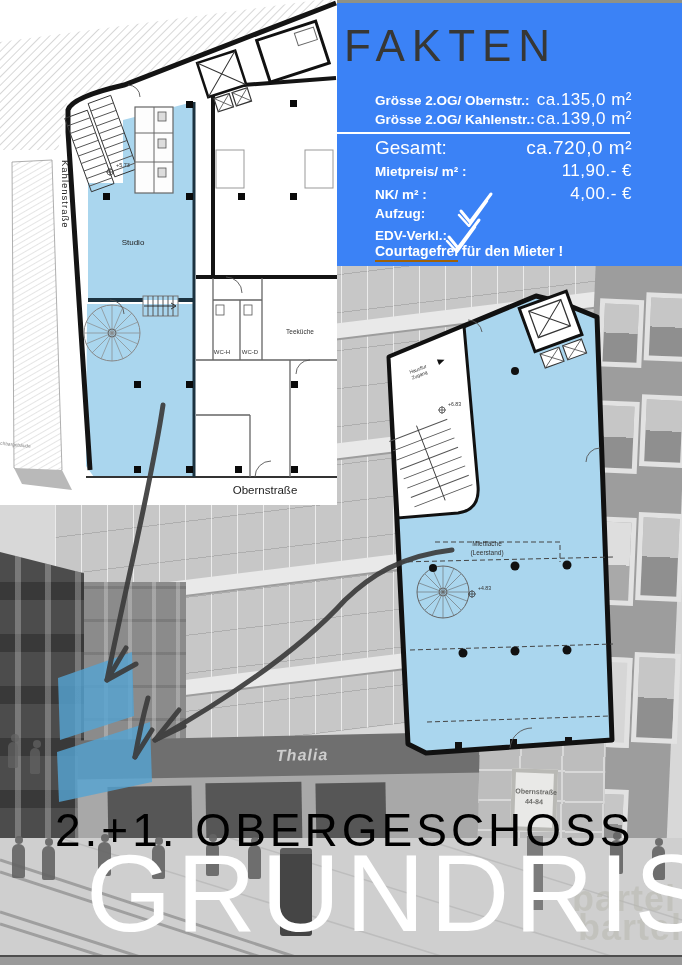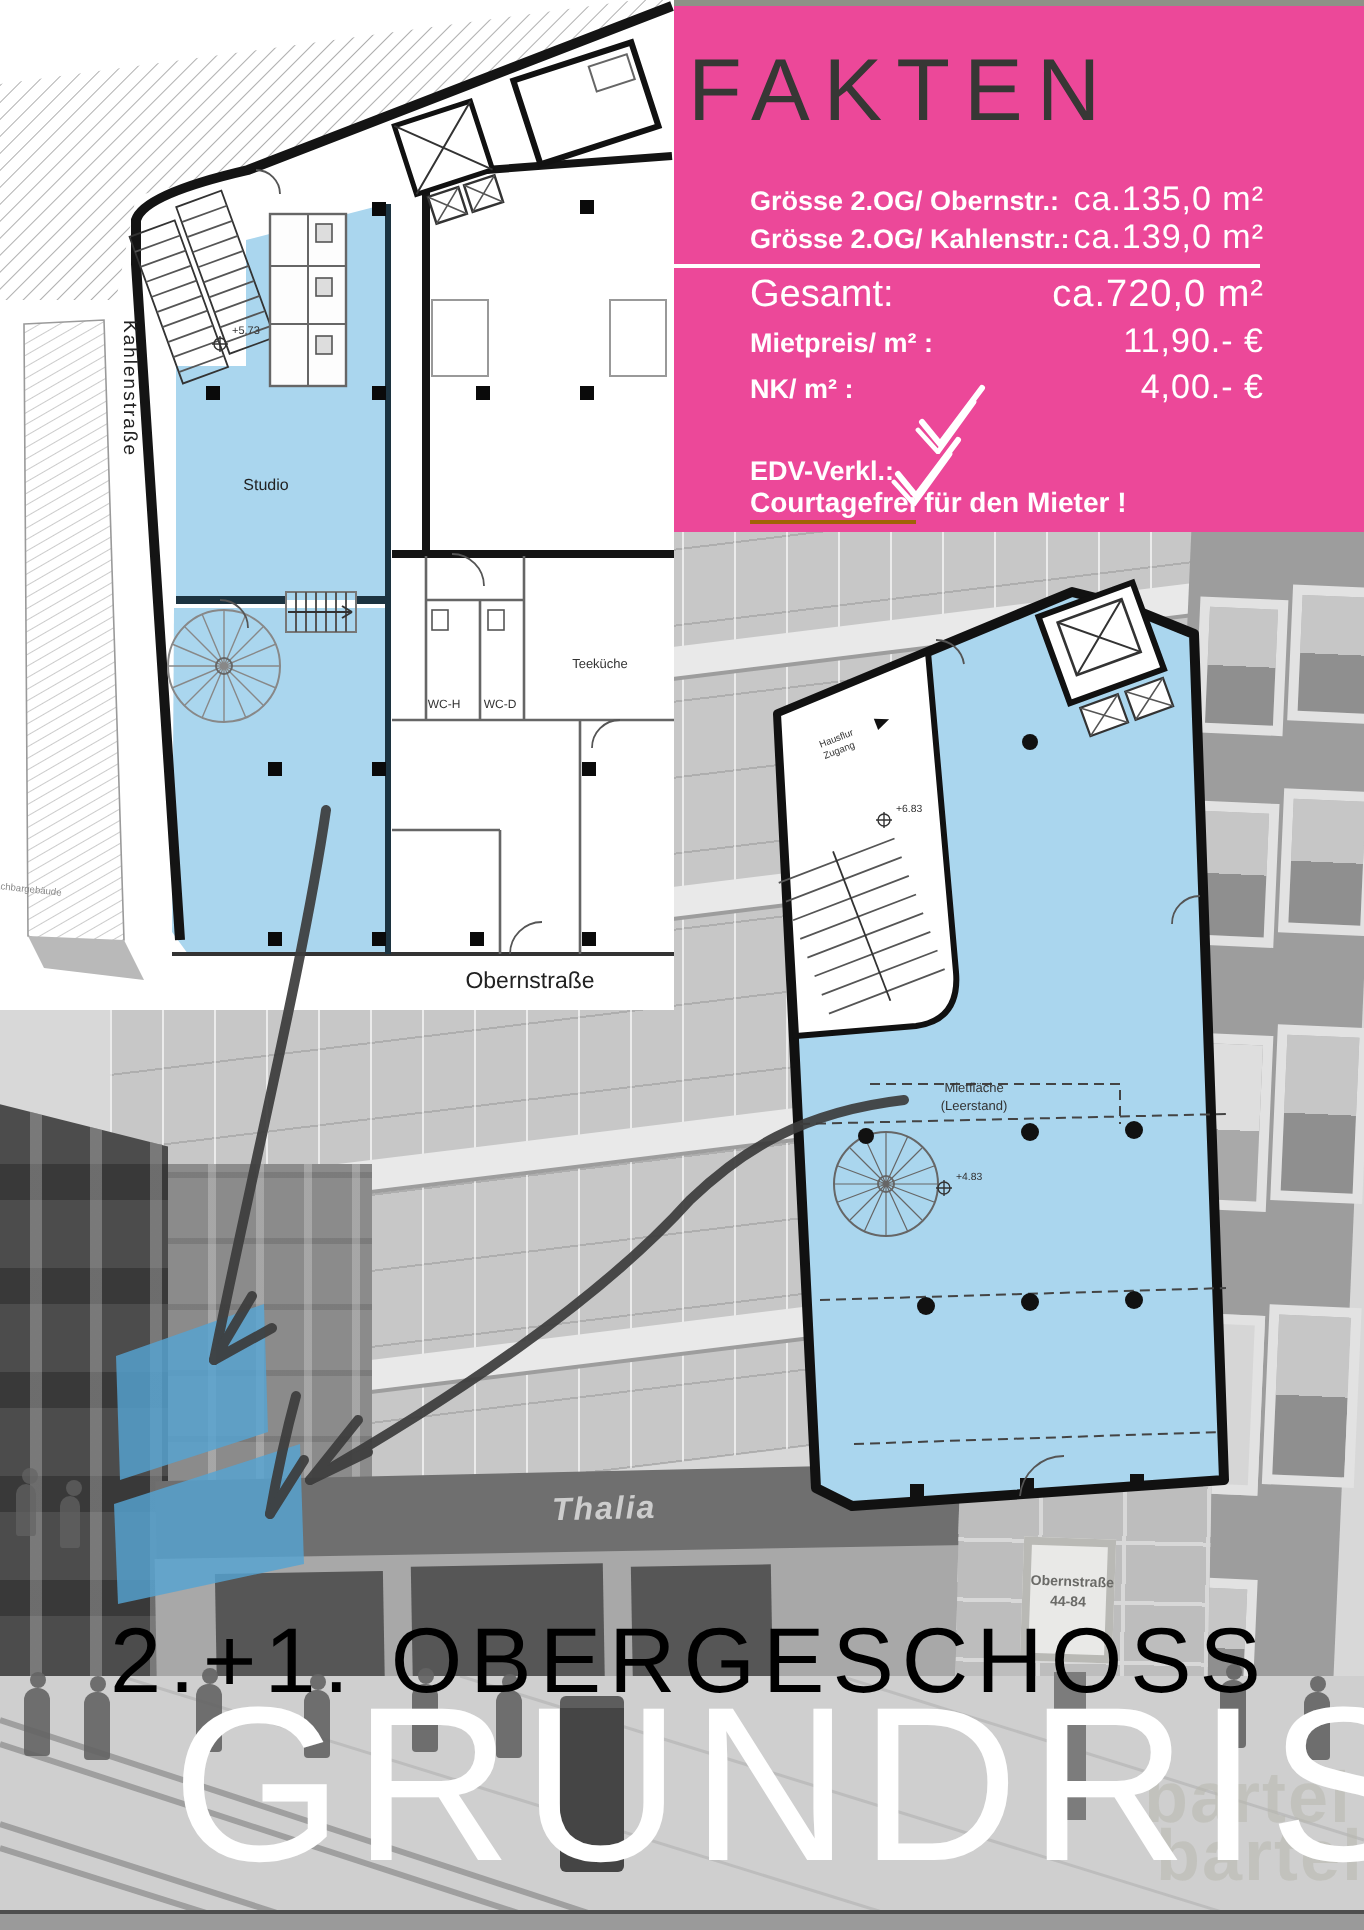--- a/index.html
+++ b/index.html
@@ -35,21 +35,21 @@
   .street{left:0;top:838px;width:682px;height:127px;background:#cfcfcf;}
   .person{position:absolute;width:13px;height:34px;background:#646464;border-radius:6px 6px 2px 2px;opacity:.9;}
   .person i{position:absolute;left:3px;top:-8px;width:8px;height:8px;background:#646464;border-radius:50%;display:block;}
   .bin{left:280px;top:848px;width:32px;height:82px;background:#454545;border-radius:3px;border-top:6px solid #5d5d5d;}
   .sign-plate{left:511px;top:769px;width:46px;height:62px;background:#e9e9e7;border:4px solid #b9b9b5;
     transform:rotate(2deg);text-align:center;color:#6a6a67;font-size:7px;font-weight:bold;line-height:1.4;padding-top:14px;box-sizing:border-box;}
   .sign-post{left:527px;top:836px;width:16px;height:74px;background:#7c7c7c;}
   .watermark{right:6px;bottom:22px;text-align:right;font-weight:bold;font-size:36px;line-height:.82;
     color:#b9b9b0;opacity:.55;letter-spacing:1px;}
   
-  .fakten{left:337px;top:0;width:345px;height:263px;background:#ec4899;border-top:3px solid #8e9187;color:#fff;}
+  .fakten{left:337px;top:0;width:345px;height:263px;background:#3b82f6;border-top:3px solid #8e9187;color:#fff;}
   .f-title{position:absolute;left:7px;top:18px;font-size:44px;letter-spacing:7px;font-weight:300;color:#37373а;color:#373735;}
   .f-row{position:absolute;left:38px;right:50px;display:flex;justify-content:space-between;align-items:baseline;}
   .f-label{font-size:13.5px;font-weight:bold;}
   .f-value{font-size:17px;font-weight:300;letter-spacing:.5px;}
   .f-total .f-label,.f-total .f-value{font-size:19px;font-weight:300;}
   .f-sep{position:absolute;left:0;top:129px;width:293px;height:2px;background:#fff;}
   .f-check{position:absolute;}
   .f-courtage{position:absolute;left:38px;top:240px;font-size:14px;font-weight:bold;}
   .f-courtage .hl{border-bottom:2px solid #a16207;padding-bottom:1px;}
   
@@ -301,20 +301,23 @@
       <span class="f-value">ca.720,0  m²</span>
     </div>
     <div class="f-row" style="top:158px">
       <span class="f-label">Mietpreis/ m² :</span>
       <span class="f-value">11,90.- €</span>
     </div>
     <div class="f-row" style="top:181px">
       <span class="f-label">NK/ m² :</span>
       <span class="f-value">4,00.- €</span>
     </div>
+    <div class="f-row" style="top:203px">
+      <span class="f-label">Aufzug:</span>
+    </div>
     <div class="f-row" style="top:225px">
       <span class="f-label">EDV-Verkl.:</span>
     </div>
     <svg class="f-check" style="left:120px;top:188px" width="38" height="36">
       <path d="M4,20 L13,31 L34,3" fill="none" stroke="#fff" stroke-width="3" stroke-linecap="round"></path>
       <path d="M2,24 L12,35 L30,10" fill="none" stroke="#fff" stroke-width="2.4" stroke-linecap="round"></path>
     </svg>
     <svg class="f-check" style="left:108px;top:214px" width="38" height="36">
       <path d="M4,20 L13,31 L34,3" fill="none" stroke="#fff" stroke-width="3" stroke-linecap="round"></path>
       <path d="M2,24 L12,35 L30,10" fill="none" stroke="#fff" stroke-width="2.4" stroke-linecap="round"></path>

